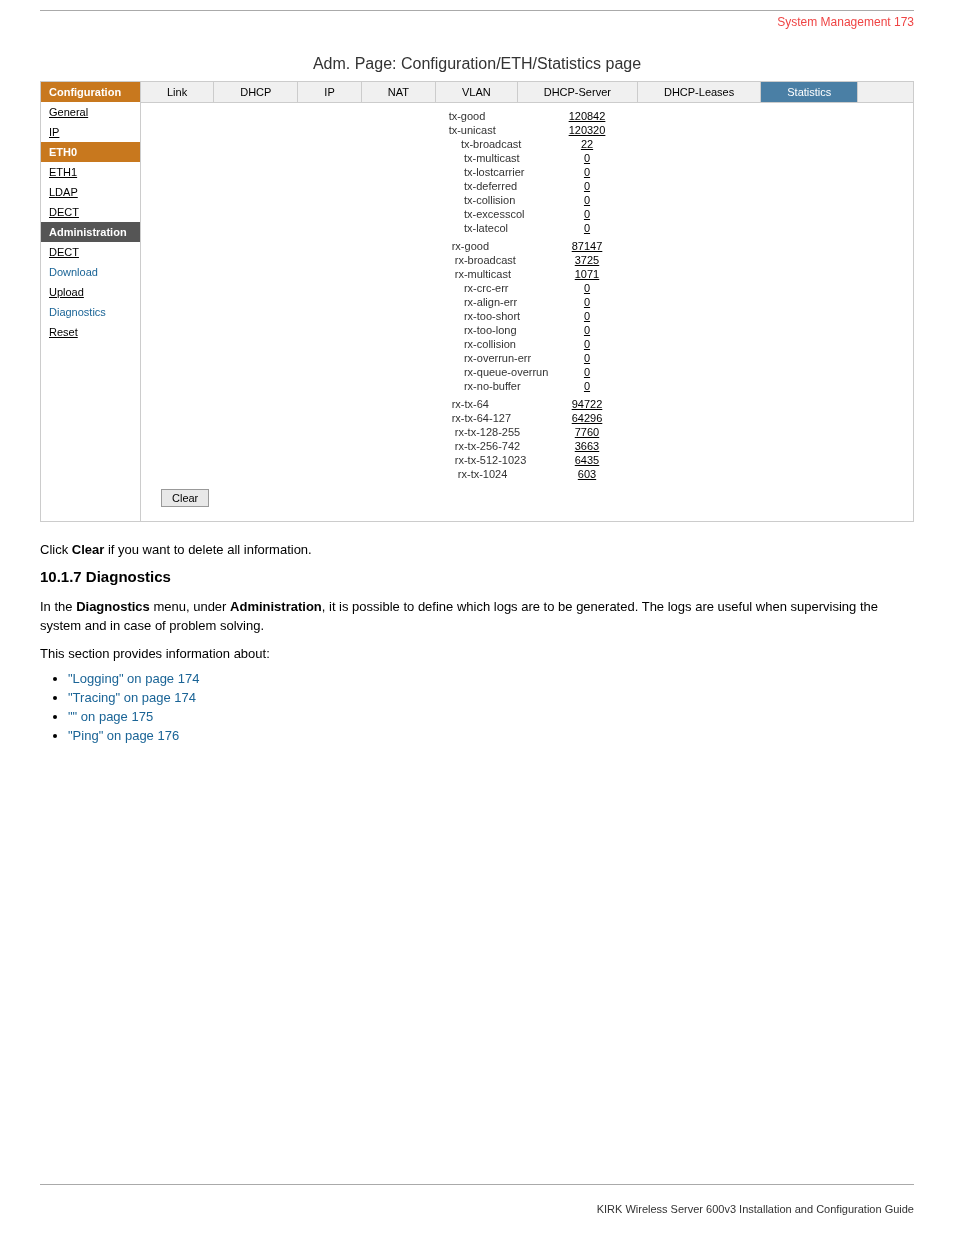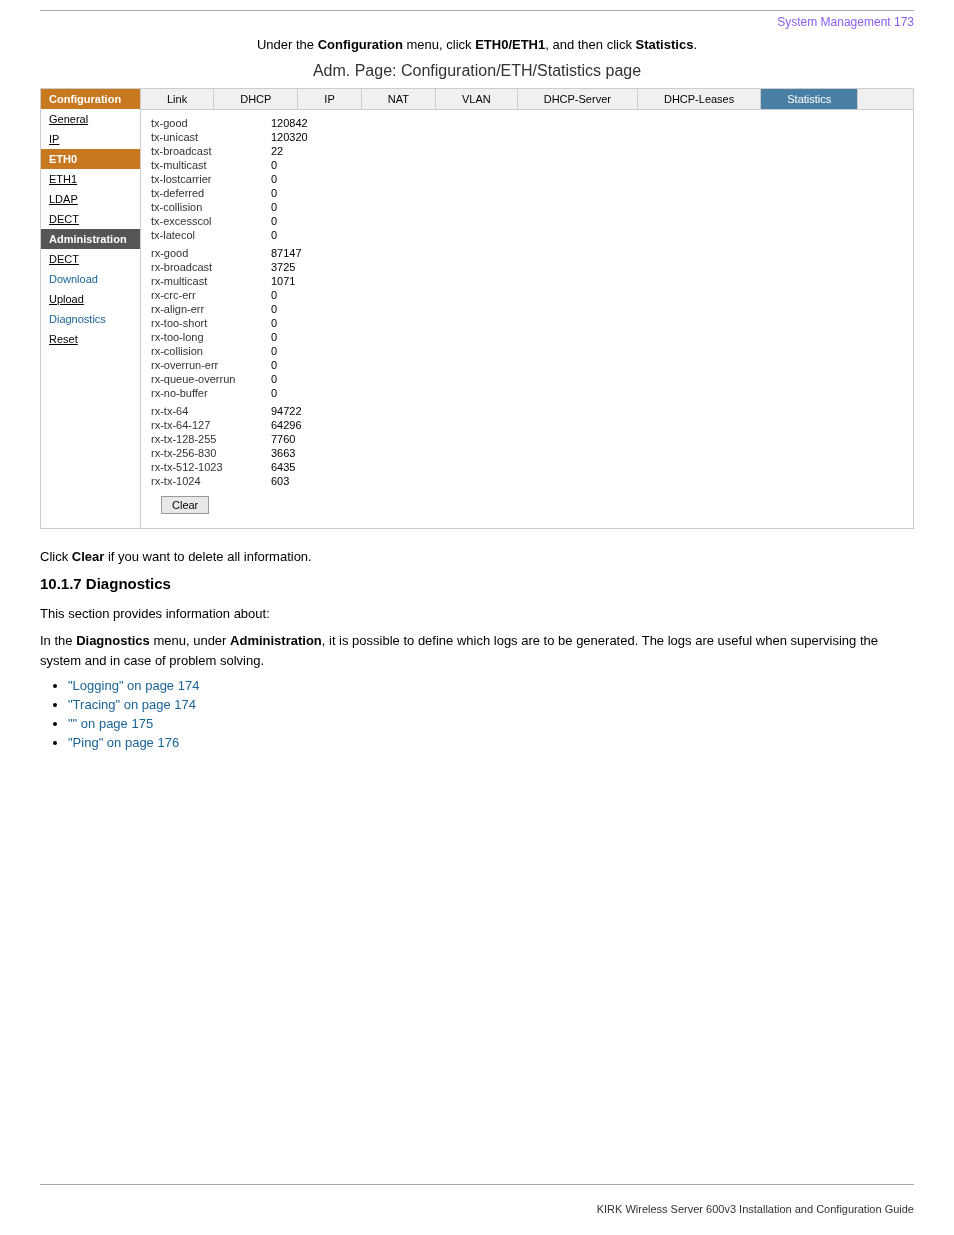--- a/index.html
+++ b/index.html
@@ -9,24 +9,24 @@
       background: #fff;
       color: #000;
       width: 954px;
       min-height: 1235px;
       position: relative;
     }
 
     .top-right-label {
       text-align: right;
       font-size: 12px;
-      color: #8b5cf6;
+      color: #ef4444;
       padding-right: 40px;
       padding-top: 4px;
-      margin-bottom: 8px;
+      margin-bottom: 26px;
     }
 
     .main-content {
       padding: 0 40px;
     }
 
     .intro-text {
       text-align: center;
       font-size: 13px;
       margin-bottom: 10px;
@@ -111,29 +111,31 @@
     }
 
     .stats-table {
       padding: 6px 10px;
     }
 
     .stats-row {
       display: flex;
       font-size: 11px;
       padding: 1px 0;
+      justify-content: center;
     }
 
     .stats-label {
       width: 120px;
       color: #333;
     }
 
     .stats-value {
       color: #000;
+      text-decoration: underline;
     }
 
     .clear-btn {
       margin: 8px 10px;
       padding: 2px 10px;
       border: 1px solid #999;
       background: #e8e8e8;
       font-size: 11px;
       cursor: pointer;
     }
@@ -178,23 +180,20 @@
   </style>
 </head>
 <body>
 
 <div style="border-top: 1px solid #aaa; margin: 0 40px; margin-top: 10px;"></div>
 
 <div class="top-right-label">System Management    173</div>
 
 <div class="main-content">
 
-  <p class="intro-text">
-    Under the <strong>Configuration</strong> menu, click <strong>ETH0/ETH1</strong>, and then click <strong>Statistics</strong>.
-  </p>
 
   <p class="caption-text">Adm. Page: Configuration/ETH/Statistics page</p>
 
   <div class="screenshot-box">
 
     <div class="sidebar">
       <div class="sidebar-item highlight-orange">Configuration</div>
       <div class="sidebar-item normal">General</div>
       <div class="sidebar-item normal">IP</div>
       <div class="sidebar-item highlight-orange">ETH0</div>
@@ -311,21 +310,21 @@
           </div>
         <div class="stats-row">
             <span class="stats-label">rx-tx-64-127</span>
             <span class="stats-value">64296</span>
           </div>
         <div class="stats-row">
             <span class="stats-label">rx-tx-128-255</span>
             <span class="stats-value">7760</span>
           </div>
         <div class="stats-row">
-            <span class="stats-label">rx-tx-256-830</span>
+            <span class="stats-label">rx-tx-256-742</span>
             <span class="stats-value">3663</span>
           </div>
         <div class="stats-row">
             <span class="stats-label">rx-tx-512-1023</span>
             <span class="stats-value">6435</span>
           </div>
         <div class="stats-row">
             <span class="stats-label">rx-tx-1024</span>
             <span class="stats-value">603</span>
           </div>
@@ -333,25 +332,25 @@
       </div>
     </div>
   </div>
 
   <p class="body-text">
     Click <strong>Clear</strong> if you want to delete all information.
   </p>
 
   <h2 class="section-heading">10.1.7  Diagnostics</h2>
 
-  <p class="body-text">This section provides information about:</p>
-
   <p class="body-text">
     In the <strong>Diagnostics</strong> menu, under <strong>Administration</strong>, it is possible to define which logs are to be generated. The logs are useful when supervising the system and in case of problem solving.
   </p>
+
+  <p class="body-text">This section provides information about:</p>
 
   <ul class="bullet-list">
     <li><a class="link-blue" href="#">"Logging" on page 174</a></li>
     <li><a class="link-blue" href="#">"Tracing" on page 174</a></li>
     <li><a class="link-blue" href="#">"" on page 175</a></li>
     <li><a class="link-blue" href="#">"Ping" on page 176</a></li>
   </ul>
 
 </div>
 

